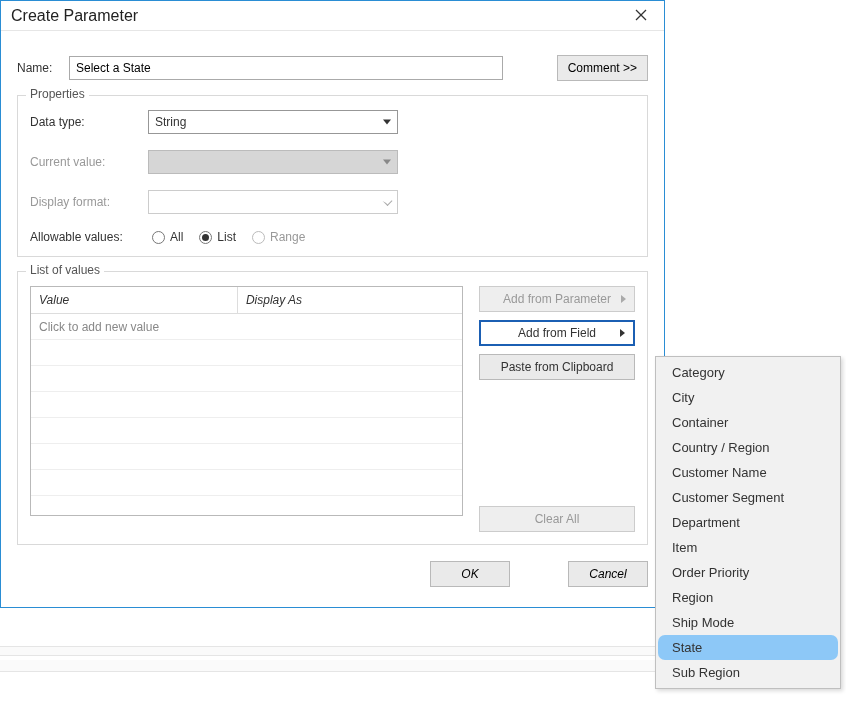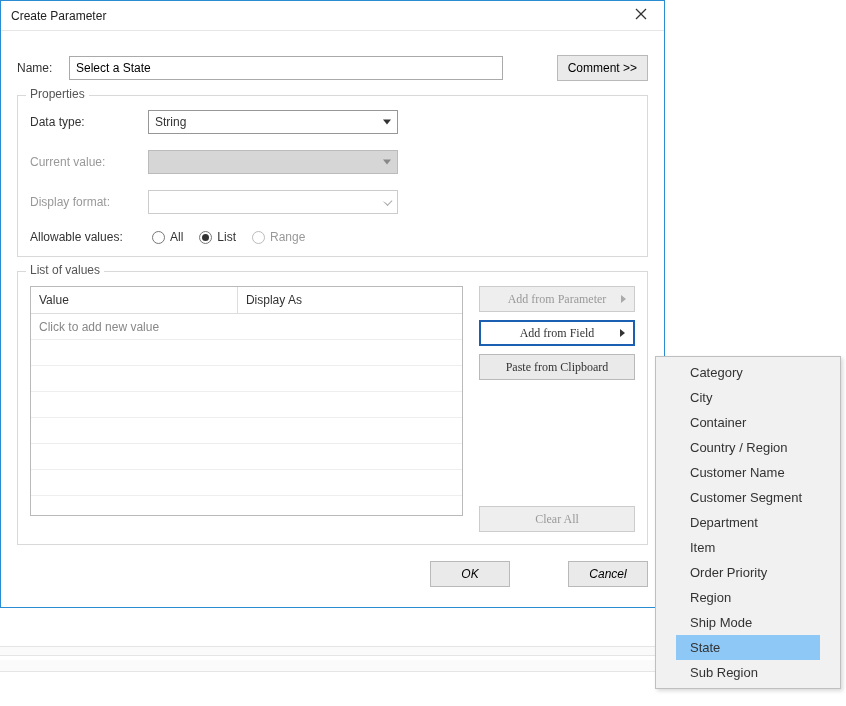--- a/index.html
+++ b/index.html
@@ -20,21 +20,21 @@
     width: 665px;
     height: 608px;
     border: 1px solid #2a8dd4;
     background: #fff;
   }
   .titlebar {
     height: 30px;
     display: flex;
     align-items: center;
     padding: 0 8px 0 10px;
-    font-size: 12px;
+    font-size: 16px;
     color: #222;
     border-bottom: 1px solid #e6e6e6;
   }
   .titlebar .title { flex: 1; }
   .titlebar .close {
     width: 30px; height: 24px;
     display:flex; align-items:center; justify-content:center;
     cursor: pointer;
   }
   .close svg { width:12px; height:12px; }
@@ -121,41 +121,40 @@
   }
   .radio.disabled { color:#999; cursor:default;}
   .radio.disabled .dot { border-color:#bbb; }
   .values-area { display:flex; gap: 16px; }
   .table {
     border:1px solid #b9b9b9;
     width: 450px;
     height: 230px;
     display:flex; flex-direction:column;
   }
-  .table-head { display:flex; }
+  .table-head { display:flex;font-style:italic; }
   .table-head .th {
     padding: 6px 8px;
     border-bottom: 1px solid #ddd;
     font-size:12px;
   }
   .th.val { width:48%; border-right:1px solid #ddd; }
   .th.disp { flex:1; }
   .table-body { flex:1; overflow:auto; }
   .table-body .tr {
     display:flex; height:26px; align-items:center;
     border-bottom:1px solid #eee;
     padding: 0 8px;
   }
   .table-body .placeholder { color:#888; }
   .side-buttons {
     width: 160px;
     display:flex; flex-direction:column; gap:8px;
     align-items:stretch;
     position: relative;
-    font-family: Liberation Serif, serif;
   }
   .menubtn {
     height:26px; border:1px solid #b9b9b9;
     background:#eaeaea;
     display:flex; align-items:center; justify-content:center;
     position:relative; font:inherit; cursor:pointer;
     min-width: 156px;
   }
   .menubtn.disabled { color:#999; border-color:#ccc; cursor:default; background:#eee;}
   .menubtn .arrow{
@@ -176,29 +175,30 @@
   .bottom-row .btn { min-width: 80px; font-style: italic; }
 
   .dropdown {
     position:absolute;
     left: 655px;
     top: 356px;
     width: 186px;
     background:#f1f1f1;
     border:1px solid #bfbfbf;
     box-shadow: 2px 2px 4px rgba(0,0,0,0.15);
-    padding: 3px 20px;
+    padding: 3px 2px;
   }
   .dropdown .item {
     padding: 5px 14px;
     cursor:pointer;
     font-size:13px;
   }
   .dropdown .item.highlight {
     background:#8dc8f7;
+    border-radius:7px;
   }
   .back-strip1 {
     position:absolute; left:0; top:646px; width:665px; height:10px;
     border-top:1px solid #e5e5e5; border-bottom:1px solid #e5e5e5;
     background:#fafafa;
   }
   .back-strip2 {
     position:absolute; left:0; top:660px; width:665px; height:12px;
     border-bottom:1px solid #e5e5e5;
     background:#fafafa;

